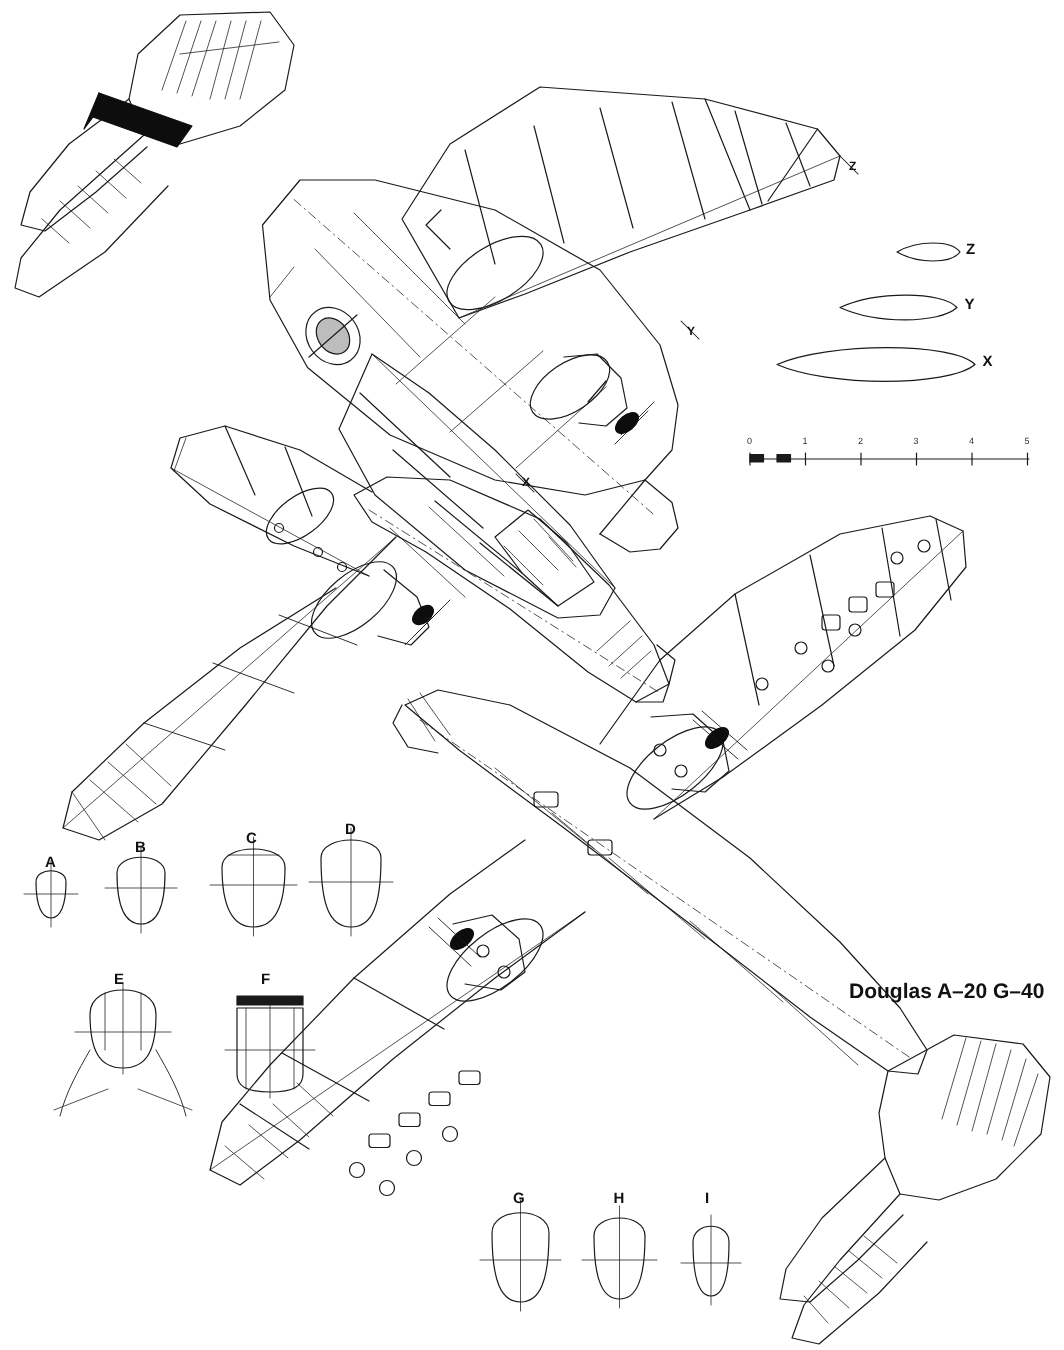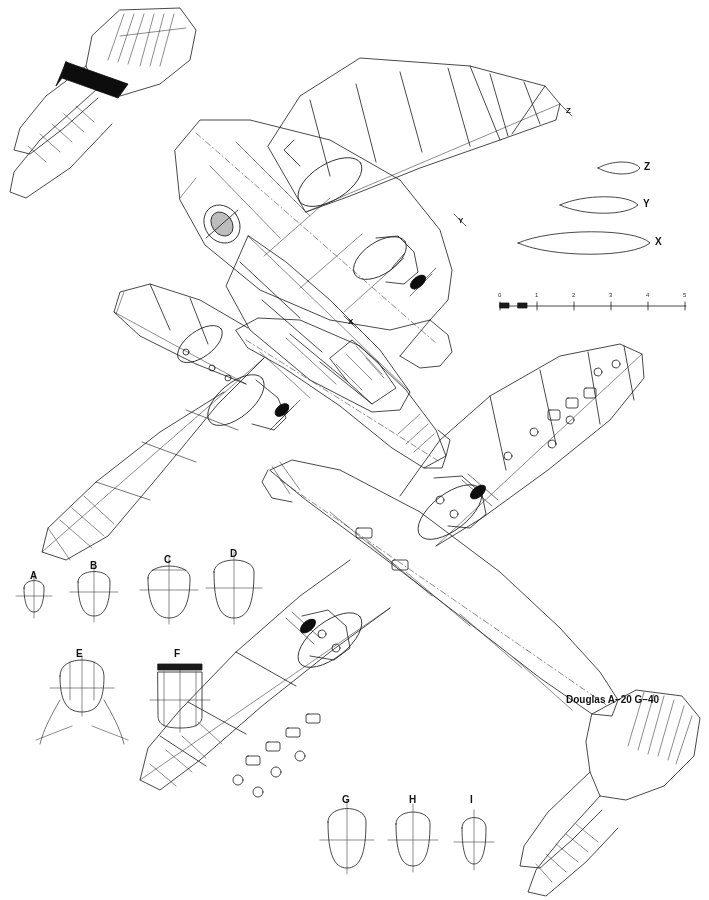--- a/index.html
+++ b/index.html
@@ -31,25 +31,24 @@
   .lbl {
     position: absolute;
     font-size: 10px;
     font-weight: bold;
     color: #111;
     letter-spacing: 0.2px;
     white-space: nowrap;
   }
   .caption {
     position: absolute;
-    font-size: 10px;
+    font-size: 14px;
     font-weight: bold;
     color: #111;
     white-space: nowrap;
-    margin-top: 42px;
   }
   .tiny {
     position: absolute;
     font-size: 6px;
     color: #333;
     white-space: nowrap;
   }
 </style>
 </head>
 <body>

